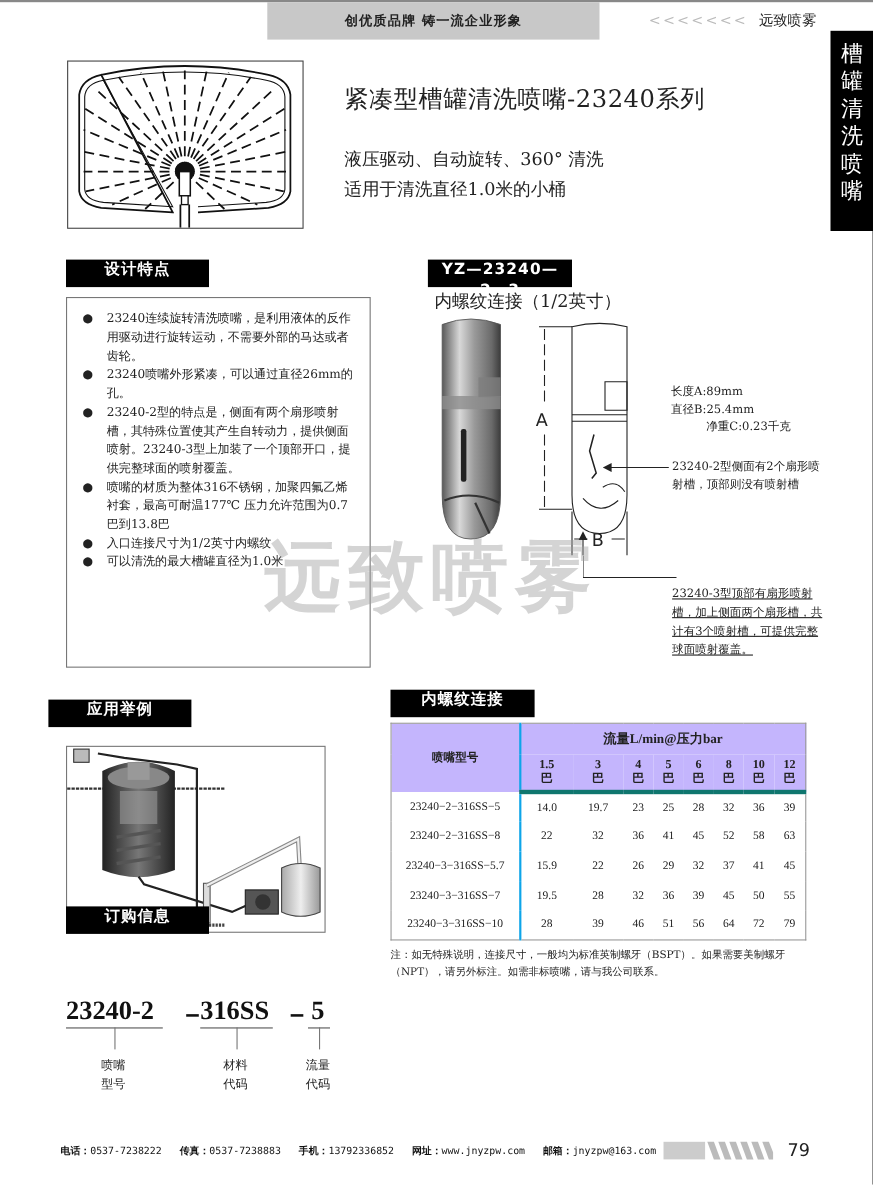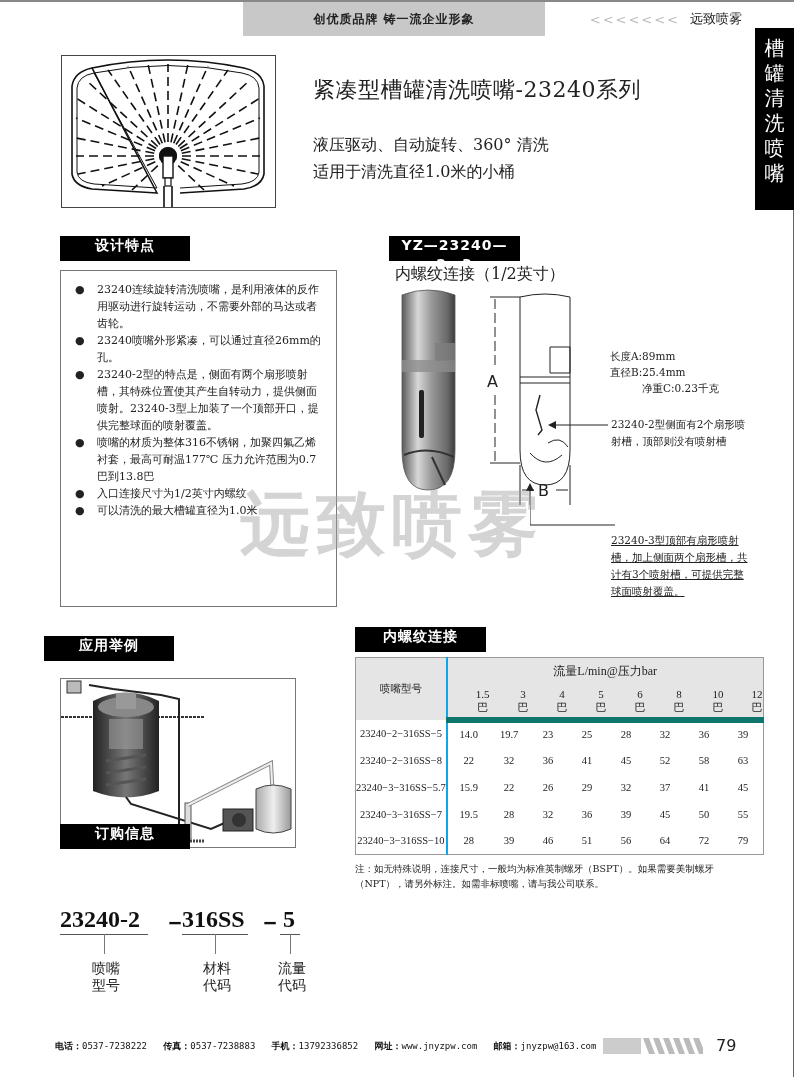--- a/index.html
+++ b/index.html
@@ -27,33 +27,33 @@
 
   .model-label { position: absolute; left: 395px; top: 264px; font-size: 16px; color: #222; }
   .spec { position: absolute; left: 610px; font-size: 10.5px; line-height: 16px; color: #222; }
   .note-2 { position: absolute; left: 611px; top: 416px; width: 140px; font-size: 10.5px; line-height: 17px; color: #222; }
   .note-3 { position: absolute; left: 611px; top: 532px; width: 140px; font-size: 10.5px; line-height: 17px; color: #222; text-decoration: underline; }
 
   .watermark { position: absolute; left: 240px; top: 478px; font-family: "DejaVu Sans", sans-serif; font-weight: bold; font-size: 70px; color: rgba(160,160,160,0.45); letter-spacing: 6px; pointer-events: none; }
 
   .perf-table { position: absolute; left: 355px; top: 657px; width: 378px; border-collapse: collapse; font-family: "Liberation Serif", serif; font-size: 10.5px; color: #222; }
   .perf-table th, .perf-table td { text-align: center; }
-  .perf-table thead tr th { background: #e5e5e5; font-weight: normal; }
+  .perf-table thead tr th { background: #c4b5fd; font-weight: bold; }
   .perf-table .model-col { width: 117px; border-right: 2px solid #0ea5e9; }
   .perf-table tbody td { height: 27px; }
   .perf-table { border: 1px solid #999; }
   .perf-table thead th.flow-header { height: 28px; font-size: 12px; }
   .perf-table thead th.press { height: 34px; line-height: 13px; font-size: 11px; }
-  .perf-table thead tr:last-child th { border-bottom: 6px solid #0f766e; padding-left: 28px; }
+  .perf-table thead tr:last-child th { border-bottom: 4px solid #0f766e; }
 
   .table-note { position: absolute; left: 355px; top: 861px; width: 380px; font-size: 9.5px; line-height: 15px; color: #222; }
   .order-seg { position: absolute; top: 906px; font-family: "Liberation Serif", serif; font-weight: bold; font-size: 24px; color: #111; }
   .under { position: absolute; height: 1px; background: #555; }
   .vline { position: absolute; width: 1px; background: #777; }
-  .order-label { position: absolute; top: 960px; font-size: 14px; line-height: 17px; color: #222; text-align: center; }
+  .order-label { position: absolute; top: 960px; font-size: 11px; line-height: 17px; color: #222; text-align: center; }
 
   .footer { position: absolute; left: 55px; top: 1040px; font-family: "DejaVu Sans Mono", monospace; font-size: 9px; color: #111; white-space: nowrap; }
   .footer .k { font-family: "DejaVu Sans", sans-serif; font-weight: bold; }
   .footer-stripes { position: absolute; left: 603px; top: 1036px; width: 100px; height: 20px; }
   .page-number { position: absolute; left: 716px; top: 1036px; font-family: "DejaVu Sans", sans-serif; font-size: 16px; color: #222; }
 </style>
 </head>
 <body>
 
 <div class="top-rule"></div>

